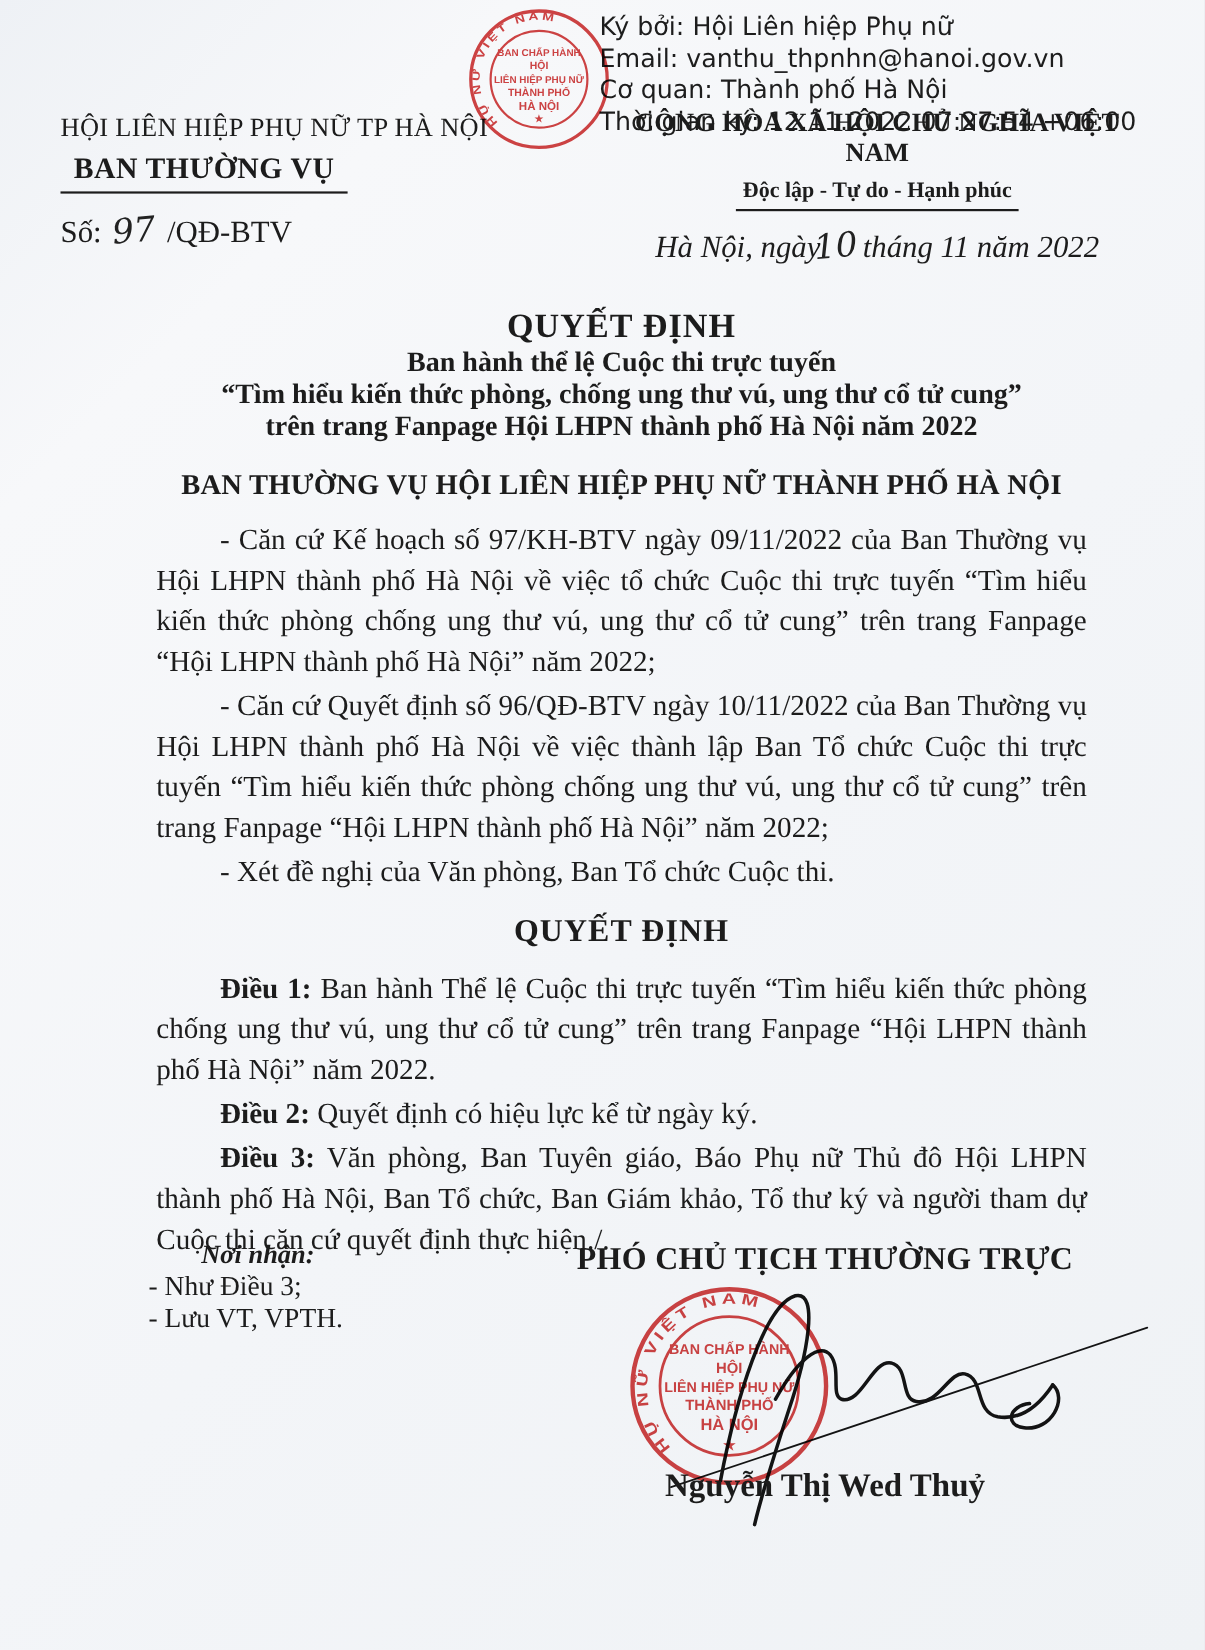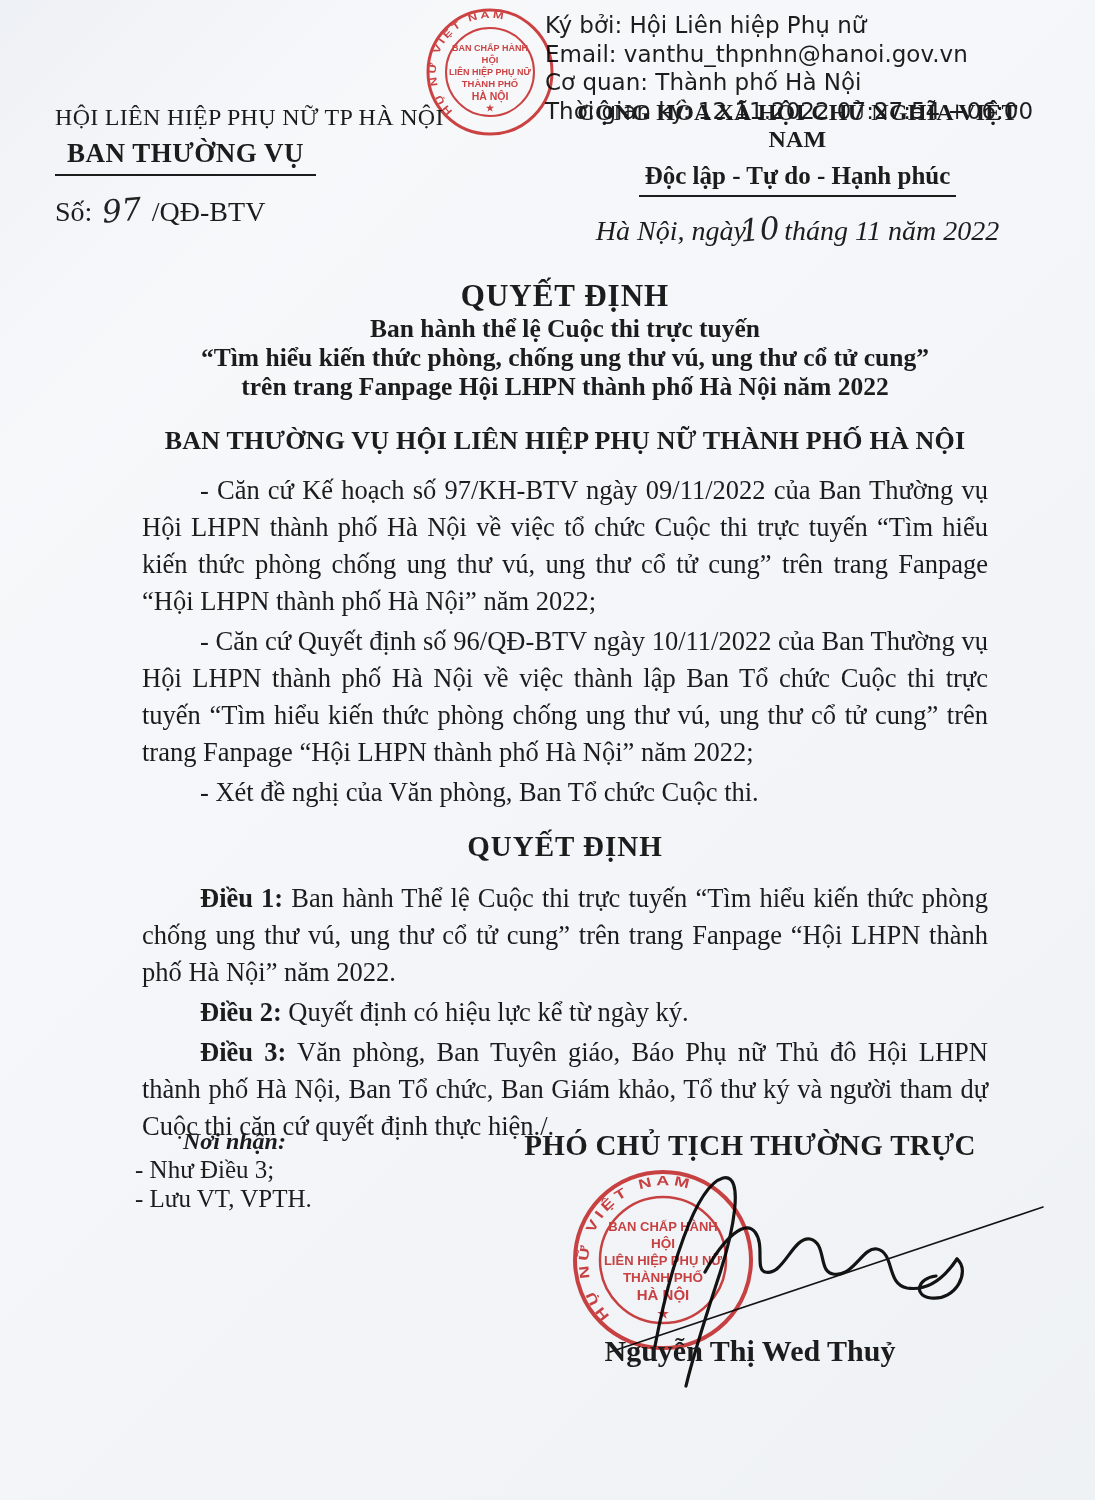--- a/index.html
+++ b/index.html
@@ -15,21 +15,21 @@
     white-space:nowrap;
   }
   
   .hdr-left{position:absolute;left:55px;top:104px;width:495px;text-align:left;}
   .hl1{font-size:24px;letter-spacing:.3px;}
   .hl2{margin-top:7px;font-size:27px;font-weight:bold;letter-spacing:.5px;}
   .hl2 .ul{display:inline-block;border-bottom:2.2px solid #1c1c1c;padding:0 12px 5px;}
   .hl3{margin-top:16px;font-size:28px;}
   .hdr-right{position:absolute;left:550px;top:99px;width:495px;text-align:center;}
   .hr1{font-size:24px;font-weight:bold;letter-spacing:.2px;}
-  .hr2{margin-top:9px;font-size:25px;font-weight:bold;}
+  .hr2{margin-top:9px;font-size:20px;font-weight:bold;}
   .hr2 .ul2{display:inline-block;border-bottom:2.4px solid #1c1c1c;padding:0 6px 5px;}
   .hr3{margin-top:14px;font-size:28px;font-style:italic;}
   .hand{
     display:inline-block;font-family:"DejaVu Serif", serif;font-style:italic;
     font-size:31px;transform:rotate(-5deg);padding:0 3px;color:#222;
   }
   .hand-day{margin-left:-9px;margin-right:2px;}
   
   .title-block{position:absolute;left:100px;top:278px;width:930px;text-align:center;}
   .t-head{font-size:31px;font-weight:bold;letter-spacing:1px;line-height:36px;}

